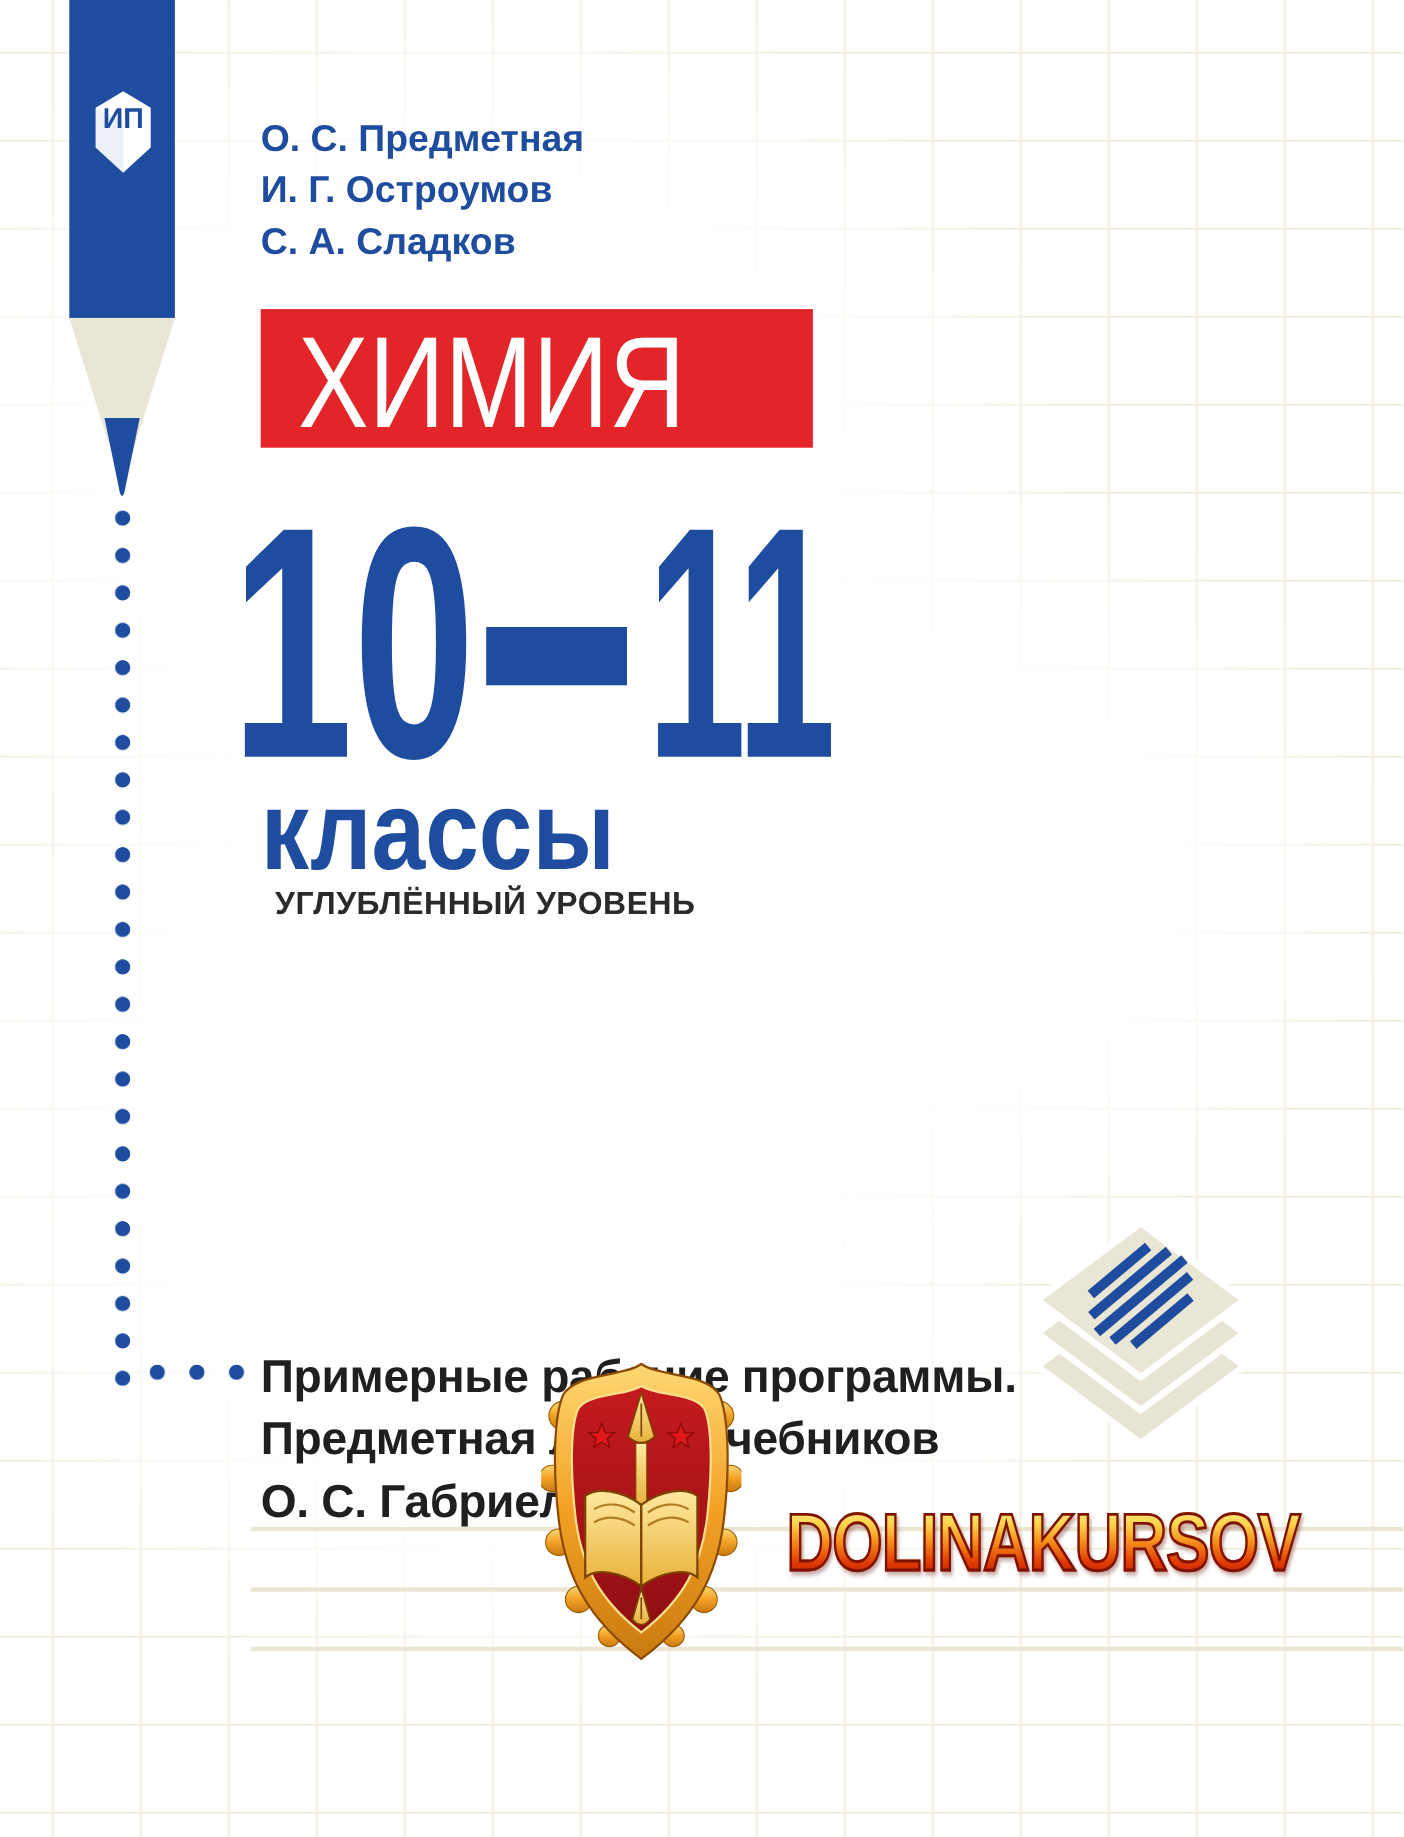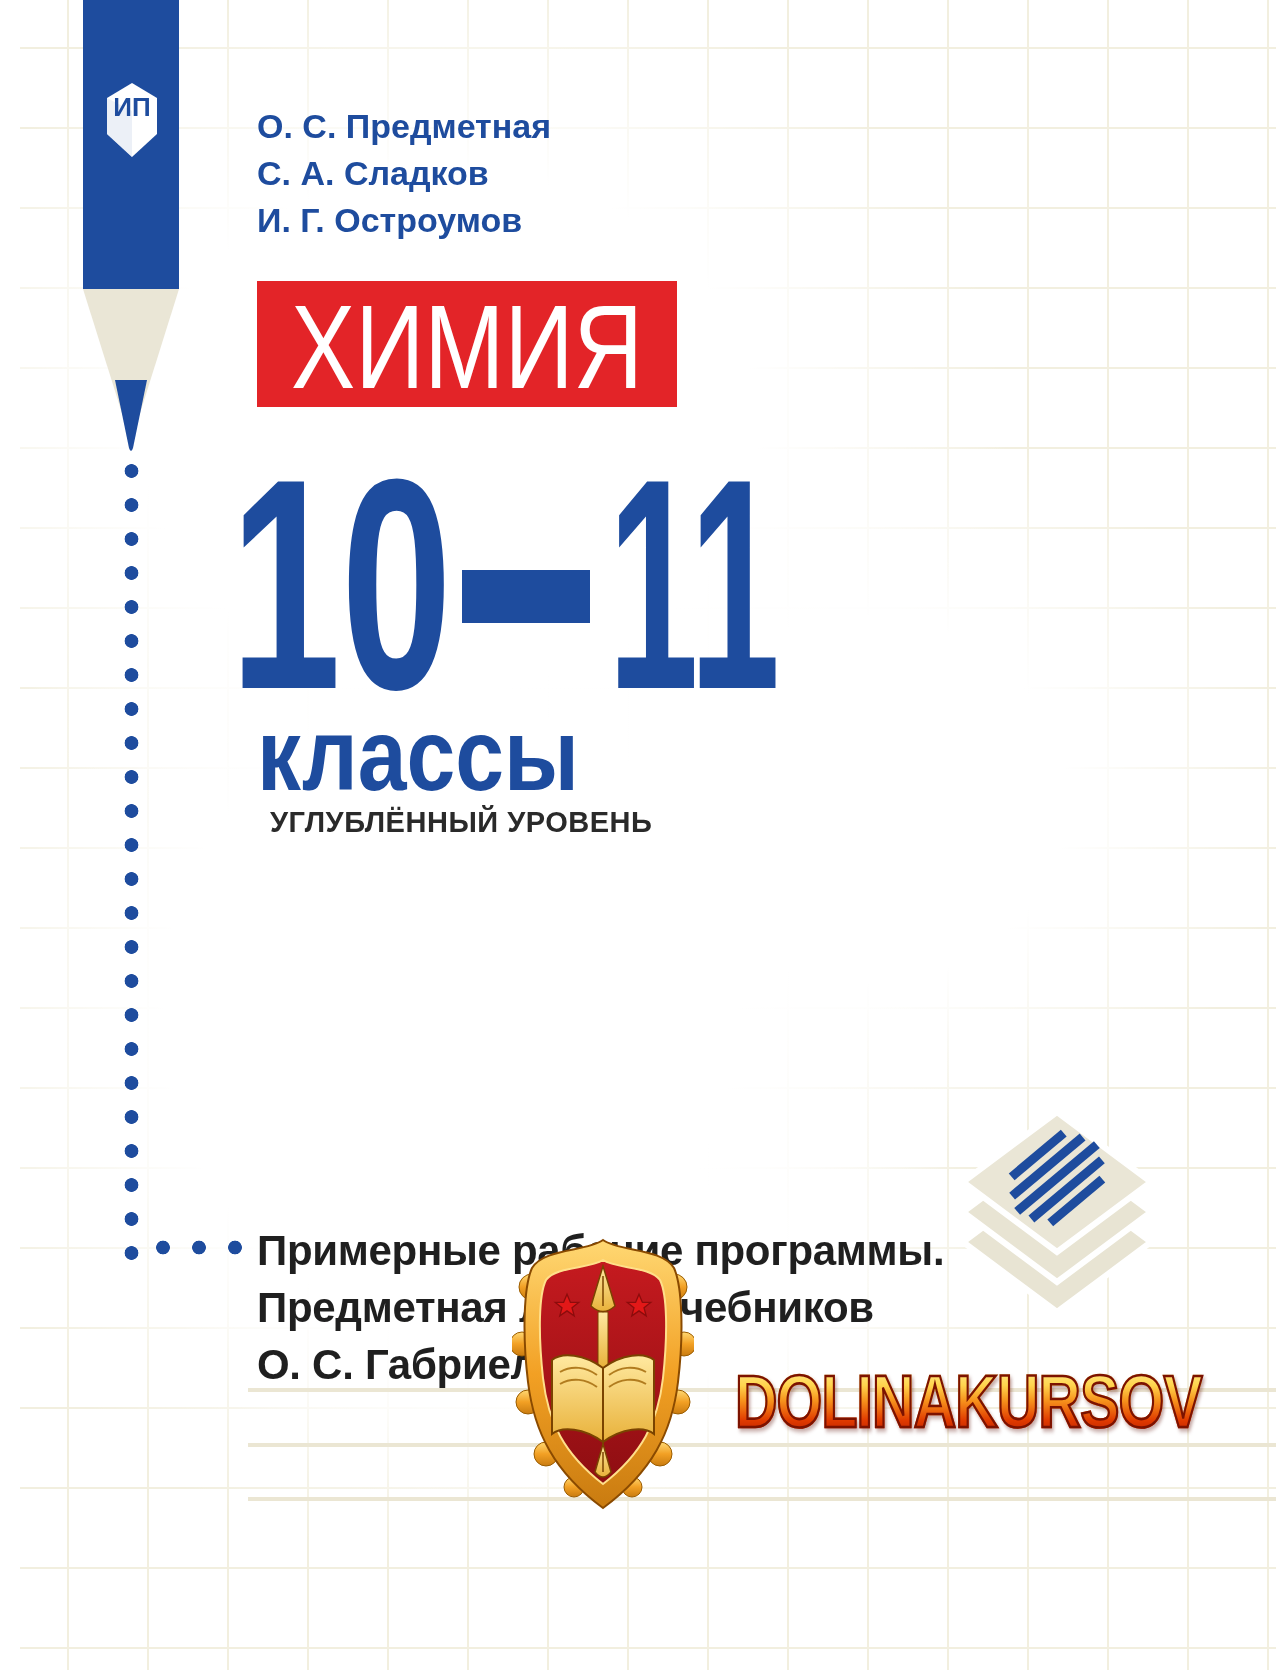--- a/index.html
+++ b/index.html
@@ -12,21 +12,20 @@
     background-color:#ffffff;
     background-image:
       radial-gradient(ellipse 560px 470px at 430px 430px, #ffffff 55%, rgba(255,255,255,0) 100%),
       radial-gradient(ellipse 520px 560px at 430px 1010px, #ffffff 55%, rgba(255,255,255,0) 100%),
       radial-gradient(ellipse 430px 380px at 840px 800px, #ffffff 48%, rgba(255,255,255,0) 100%),
       radial-gradient(ellipse 430px 250px at 580px 1280px, #ffffff 45%, rgba(255,255,255,0) 100%),
       linear-gradient(to bottom, #f2efdf 2px, rgba(255,255,255,0) 2px),
       linear-gradient(to right, #f2efdf 2px, rgba(255,255,255,0) 2px);
     background-size:auto,auto,auto,auto,80px 80px,80px 80px;
     background-position:0 0,0 0,0 0,0 0,47px 47px,47px 47px;
-    margin-left:20px;
   }
   .abs{position:absolute;}
   svg text{font-family:"Liberation Sans",sans-serif;}
 
   
   .pencil{left:62px;top:0;width:100px;height:458px;}
 
   
   .dots-v{
     left:104px;top:464px;width:15px;height:796px;
@@ -36,21 +35,21 @@
   .dots-h{
     left:136px;top:1240px;width:108px;height:15px;
     background-image:radial-gradient(circle at 7px 7.5px,#1e4c9e 6.5px,rgba(255,255,255,0) 7.2px);
     background-size:36px 15px;background-repeat:repeat-x;
   }
 
   
   .authors{left:237px;top:103px;color:#1e4c9e;font-weight:700;font-size:34px;line-height:47px;}
 
   
-  .title-box{left:237px;top:281px;width:420px;height:126px;background:#e32428;}
+  .title-box{left:237px;top:281px;width:502px;height:126px;background:#e32428;}
 
   
   .grades{left:210px;top:458px;width:560px;height:250px;}
   .grades text{font-weight:700;fill:#1e4c9e;}
 
   .grades-label-svg{left:237px;top:710px;width:340px;height:100px;}
   .grades-label-svg text{font-weight:700;fill:#1e4c9e;}
 
   .level{left:250px;top:806px;font-size:29px;font-weight:700;color:#2a2a2a;letter-spacing:0.5px;text-align:center;}
 
@@ -95,22 +94,22 @@
     <text x="50" y="116" text-anchor="middle" font-size="26" font-weight="700" fill="#1e4c9e">ИП</text>
     <polygon points="1,289 97,289 49,442" fill="#eae6d6"></polygon>
     <path d="M33,380 L65,380 L51,448 Q49,454 47,448 Z" fill="#1e4c9e"></path>
   </svg>
 
   <div class="abs dots-v"></div>
   <div class="abs dots-h"></div>
 
   <div class="abs authors">
     <div>О. С. Предметная</div>
+    <div>И. Г. Остроумов</div>
     <div>С. А. Сладков</div>
-    <div>И. Г. Остроумов</div>
   </div>
 
   <div class="abs title-box">
     <svg width="420" height="126" viewBox="0 0 420 126">
       <text x="210" y="107" text-anchor="middle" font-size="118" font-weight="400" fill="#ffffff" textLength="352" lengthAdjust="spacingAndGlyphs">ХИМИЯ</text>
     </svg>
   </div>
 
   <svg class="abs grades" viewBox="0 0 560 250">
     <text x="0" y="230" font-size="300" textLength="222" lengthAdjust="spacingAndGlyphs">10</text>

